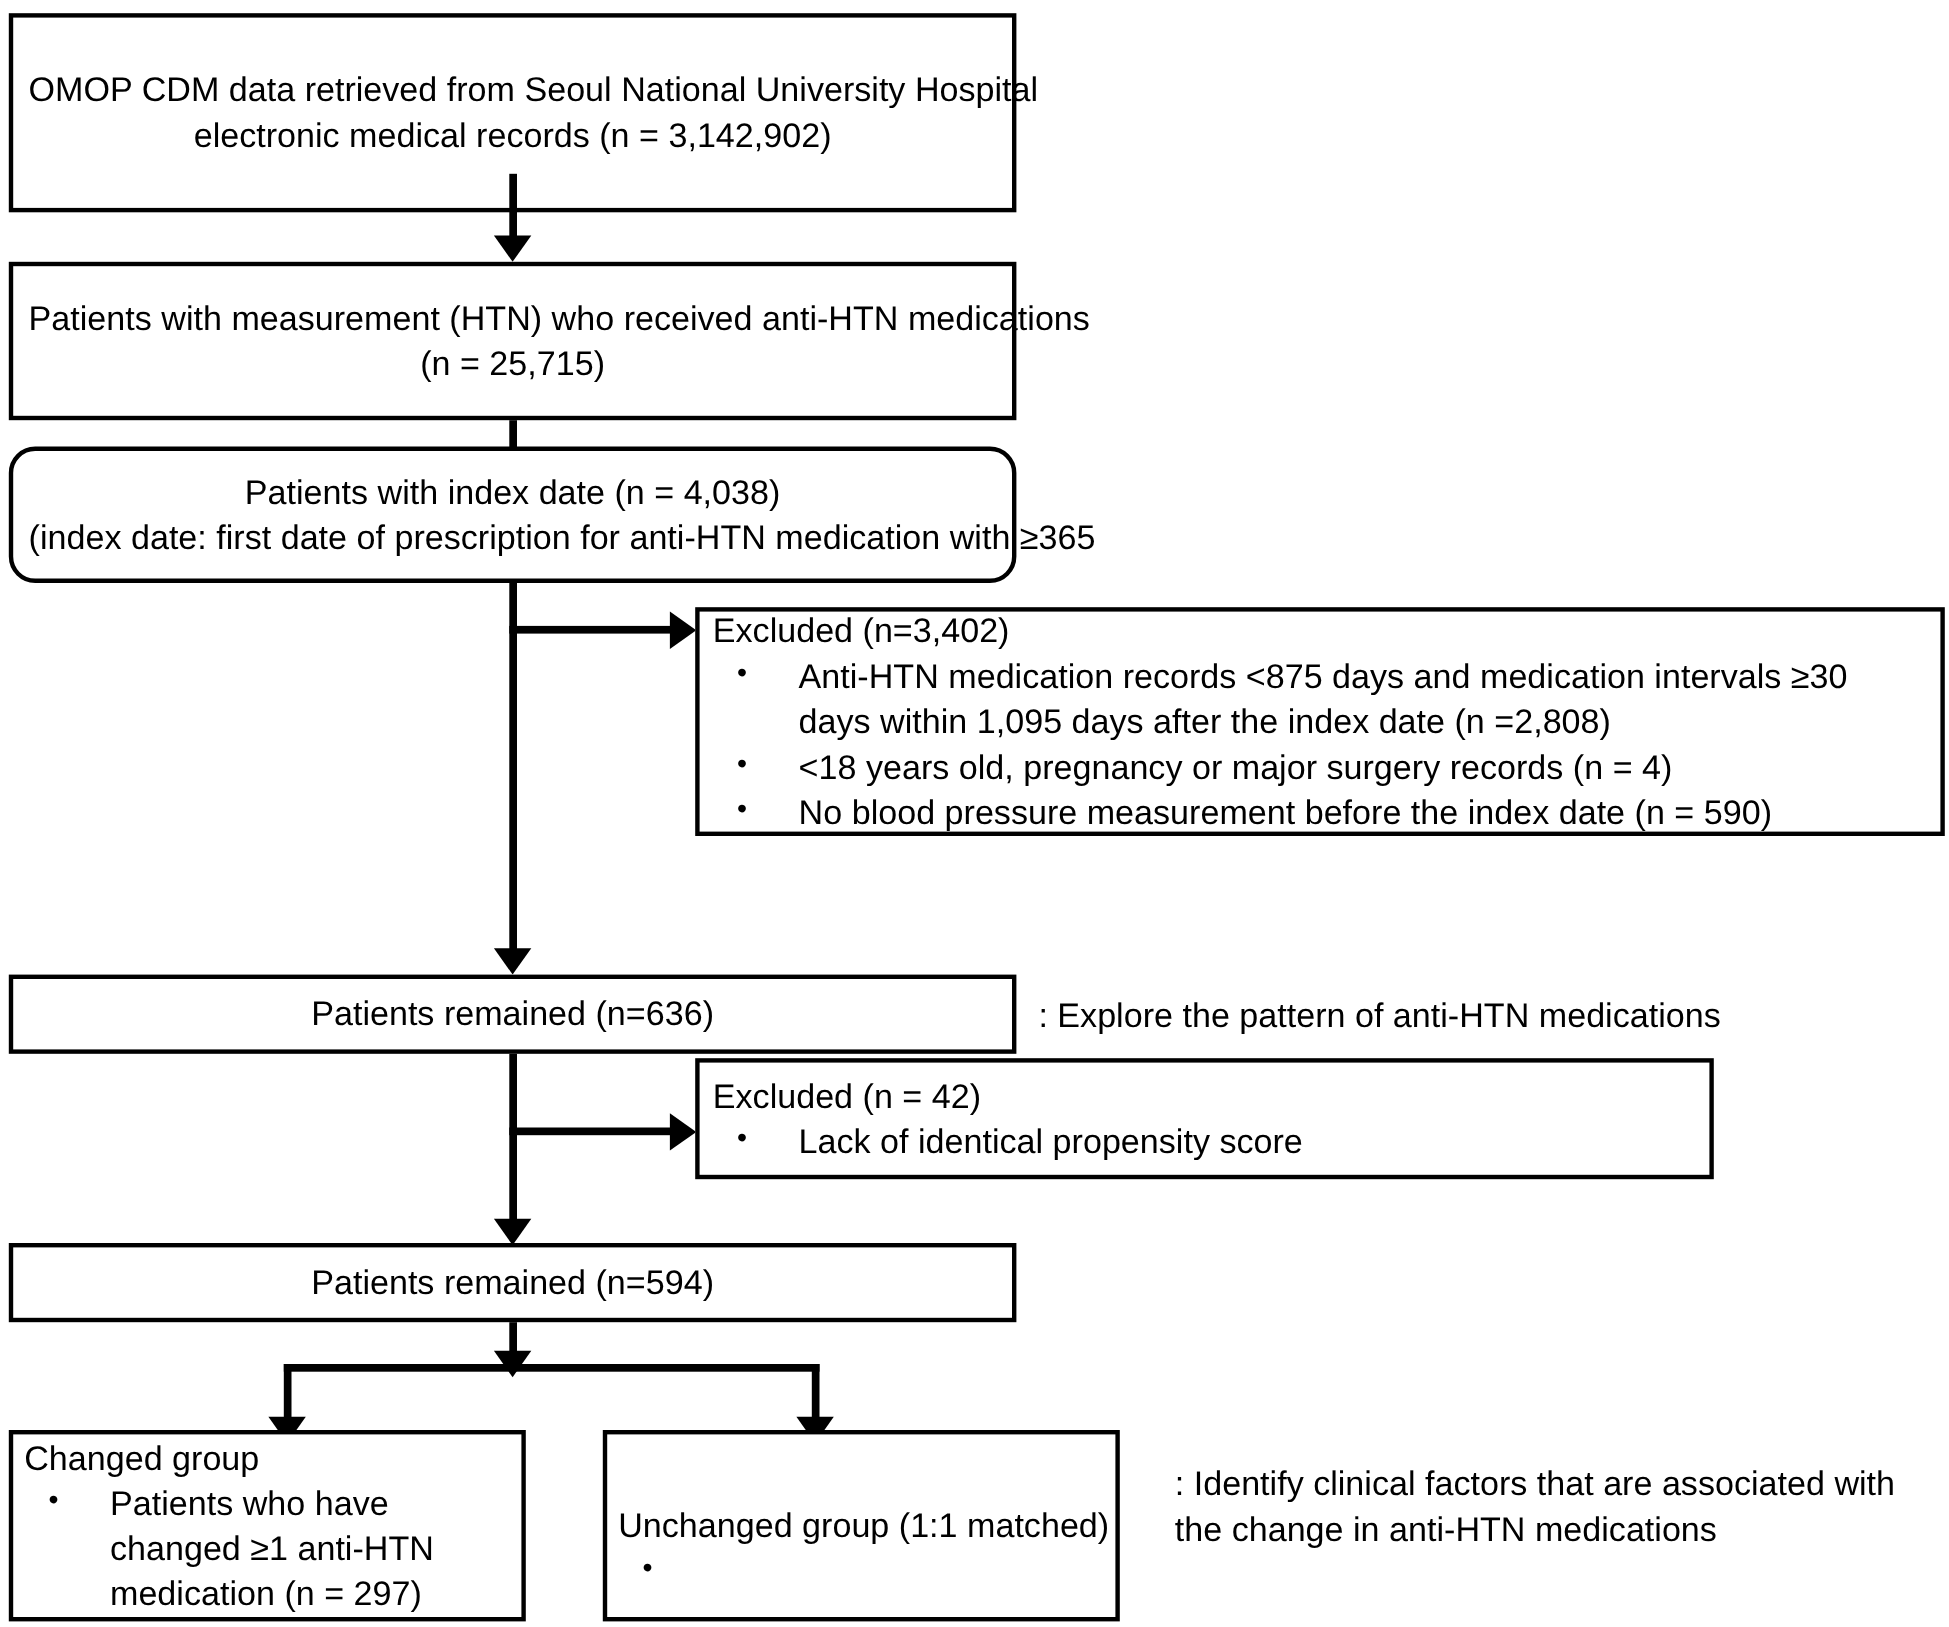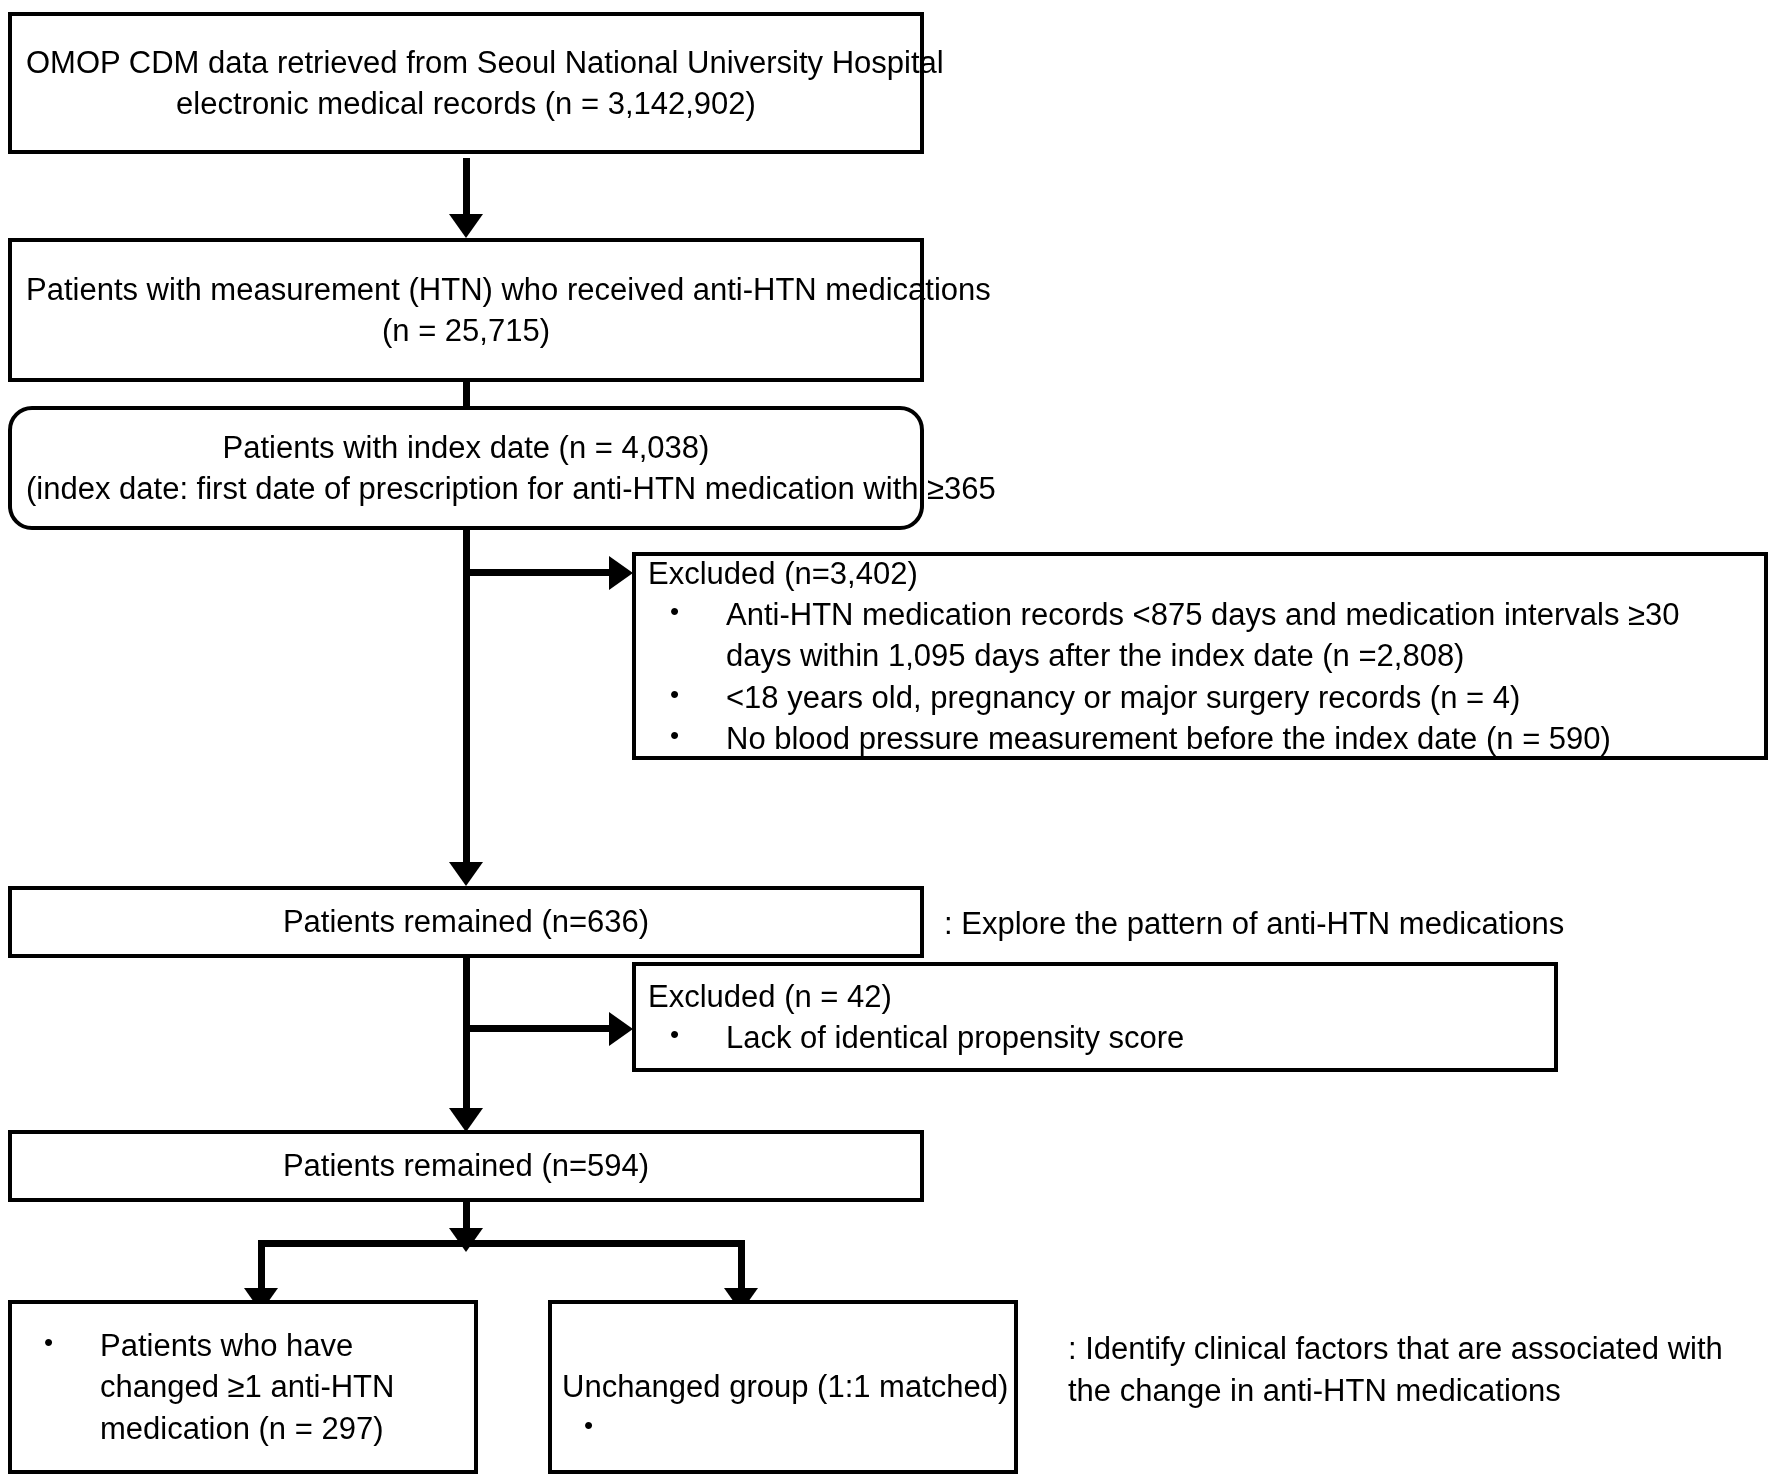--- a/index.html
+++ b/index.html
@@ -98,21 +98,21 @@
     font-size: 31px;
     line-height: 1.35;
     white-space: pre-line;
   }
 </style>
 </head>
 <body>
 
 <div id="canvas">
 
-  <div class="box center" style="left:8px; top:12px; width:916px; height:142px;">
+  <div class="box center" style="left:8px; top:12px; width:916px; height:181px;">
     <div class="pad">
       <span class="line">OMOP CDM data retrieved from Seoul National University Hospital</span>
       <span class="line">electronic medical records (n = 3,142,902)</span>
     </div>
   </div>
 
   <div class="vline" style="left:463px; top:158px; height:62px;"></div>
   <div class="arrow-down" style="left:449px; top:214px;"></div>
 
   <div class="box center" style="left:8px; top:238px; width:916px; height:144px;">
@@ -192,20 +192,21 @@
   <div class="vline" style="left:463px; top:1202px; height:34px;"></div>
   <div class="arrow-down" style="left:449px; top:1228px;"></div>
   <div class="hline" style="left:258px; top:1240px; width:487px;"></div>
   <div class="vline" style="left:258px; top:1240px; height:60px;"></div>
   <div class="arrow-down" style="left:244px; top:1288px;"></div>
   <div class="vline" style="left:738px; top:1240px; height:60px;"></div>
   <div class="arrow-down" style="left:724px; top:1288px;"></div>
 
   <div class="box left" style="left:8px; top:1300px; width:470px; height:174px;">
     <div class="pad" style="padding:0 10px;">
+      <div class="line">Changed group</div>
       <ul class="blist">
         <li>
           <span class="bullet">•</span>
           <span class="line wrapok">Patients who have changed ≥1  anti-HTN medication (n = 297)</span>
         </li>
       </ul>
     </div>
   </div>
 
   <div class="box left" style="left:548px; top:1300px; width:470px; height:174px;">

